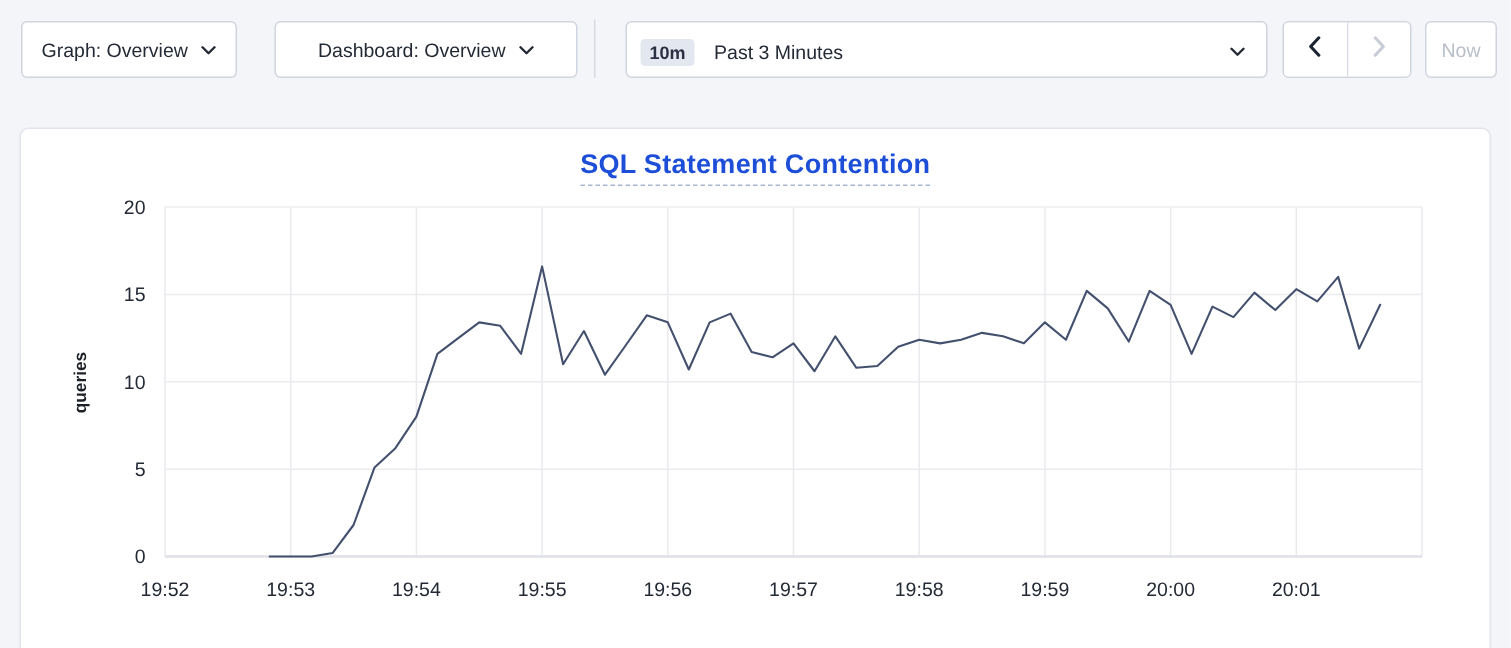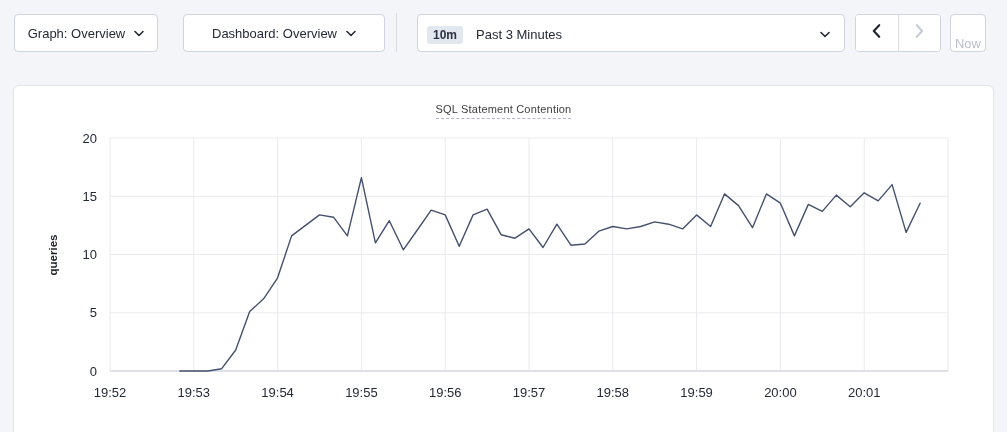--- a/index.html
+++ b/index.html
@@ -27,29 +27,29 @@
   }
   .time-select .chev{margin-left:auto;}
   .chev{color:#242a35;display:flex;align-items:center;}
   .arrow-group{
     position:absolute;left:855px;top:14px;width:86px;height:38px;box-sizing:border-box;
     display:flex;background:#fff;border:1px solid #cfd4de;border-radius:4px;overflow:hidden;
   }
   .arrow-btn{flex:1;display:flex;align-items:center;justify-content:center;cursor:pointer;background:#fff;}
   .arrow-prev{border-right:1px solid #d8dbe2;color:#1c2433;}
   .arrow-next{color:#c7ccd6;}
-  .now-btn{left:950px;width:36px;color:#b9bfc9;align-items:flex-end;}
+  .now-btn{left:950px;width:48px;color:#b9bfc9;}
   .card{
     position:absolute;left:13px;top:85px;width:981px;height:360px;box-sizing:border-box;
     background:#ffffff;border:1px solid #e2e5ec;border-radius:6px;
     box-shadow:0 1px 2px rgba(60,70,90,0.05);
   }
   .chart-title-wrap{position:absolute;left:0;top:99px;width:100%;text-align:center;}
   .chart-title{
-    display:inline-block;font-size:11px;font-weight:normal;color:#404040;
+    display:inline-block;font-size:18px;font-weight:bold;color:#1d4ed8;
     border-bottom:1px dashed #a8b7cf;padding-bottom:3px;letter-spacing:.2px;cursor:pointer;
   }
   .chart-svg{position:absolute;left:0;top:0;width:1007px;height:432px;pointer-events:none;}
   .plot-hover{position:absolute;left:110px;top:138px;width:838px;height:233px;}
 </style>
 </head>
 <body>
 
 <div class="btn graph-btn">
   <span>Graph: Overview</span>

